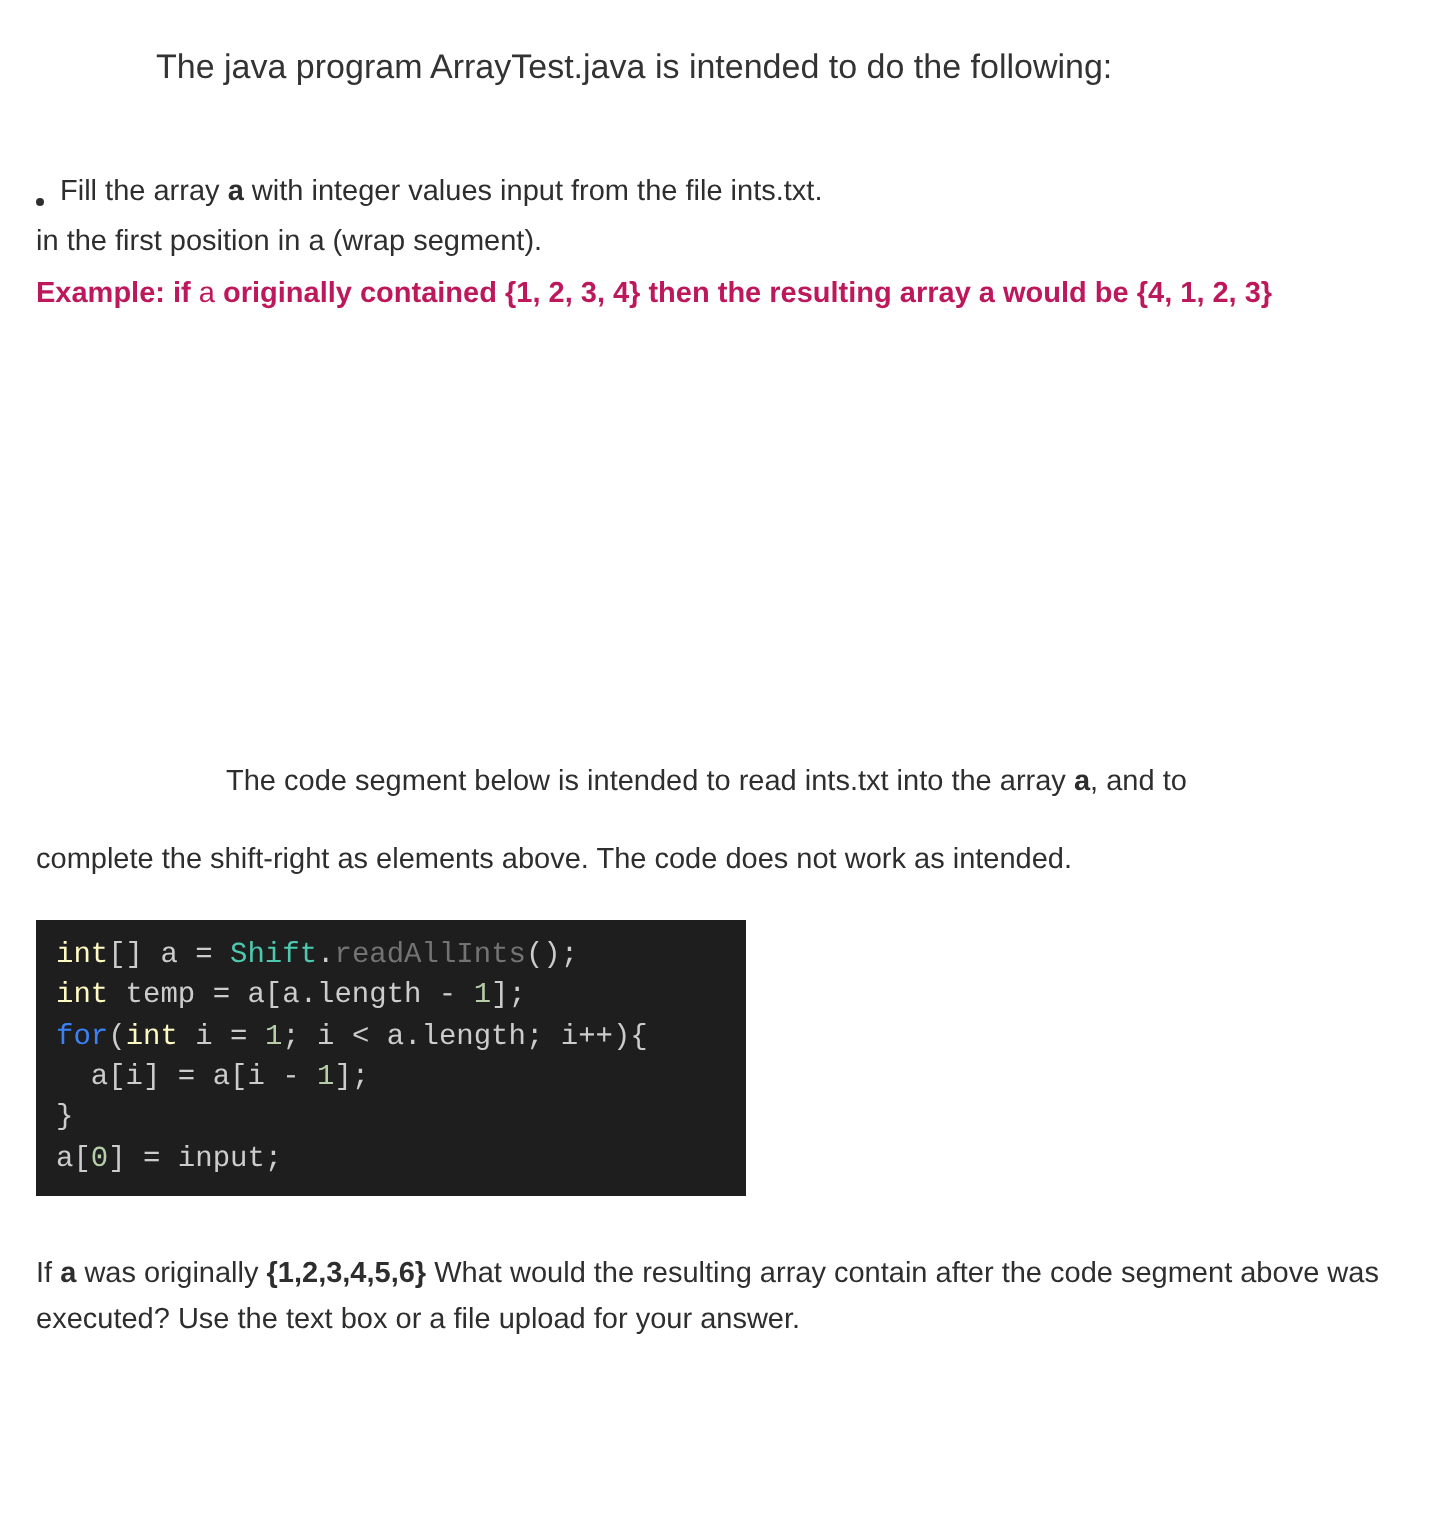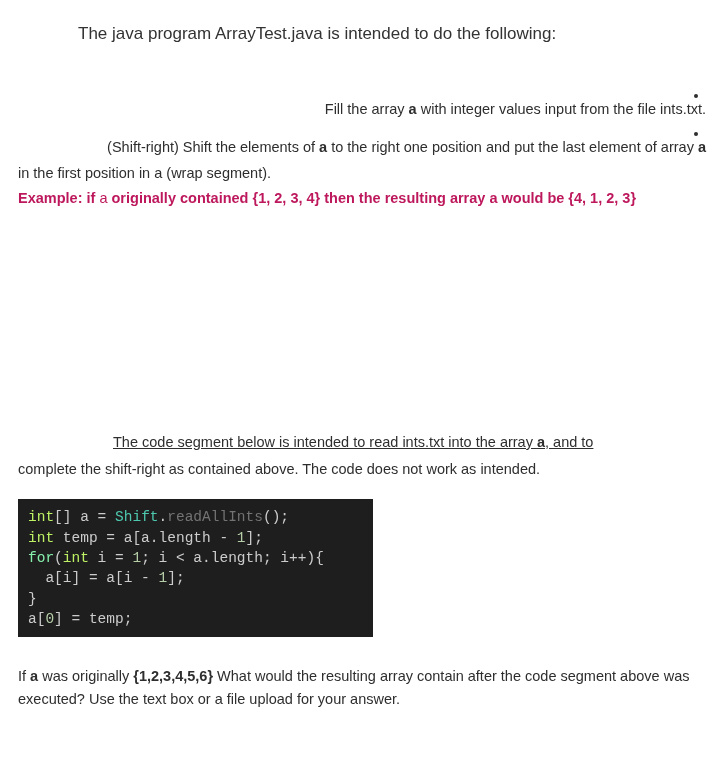--- a/index.html
+++ b/index.html
@@ -21,23 +21,22 @@
       color: #333;
       margin-left: 60px;
       margin-bottom: 38px;
       font-weight: 400;
     }
     .bullets {
       margin-bottom: 6px;
     }
     .bullet-line {
       display: flex;
-      align-items: flex-end;
+      align-items: center;
       margin-bottom: 2px;
-      flex-direction: column;
     }
     .bullet-dot {
       display: inline-block;
       width: 4px;
       height: 4px;
       background: #2e2e2e;
       border-radius: 50%;
       margin-top: 9px;
       margin-right: 8px;
       flex-shrink: 0;
@@ -60,79 +59,72 @@
       font-weight: 700;
     }
     .spacer {
       height: 215px;
     }
     .intro2 {
       margin-bottom: 18px;
     }
     .intro2-line1 {
       margin-left: 95px;
-      margin-bottom: 4px;
-      text-decoration: underline;
+      margin-bottom: 16px;
     }
     .code-block {
       background: #1e1e1e;
       width: 355px;
       padding: 8px 10px;
       font-family: Consolas, "Courier New", monospace;
       font-size: 14.5px;
       line-height: 1.4;
       white-space: pre;
       color: #d4d4d4;
       margin-bottom: 28px;
     }
-    .kw { color: #86efac; }
-    .typ { color: #bef264; }
+    .kw { color: #3b82f6; }
+    .typ { color: #fef9c3; }
     .cls { color: #4ec9b0; }
     .mth { color: #737373; }
     .num { color: #b5cea8; }
     .pln { color: #cccccc; }
     .question {
       color: #2e2e2e;
     }
   </style>
 </head>
 <body>
 
 <div class="title">The java program ArrayTest.java is intended to do the following:</div>
 
 <div class="bullets">
   <div class="bullet-line">
     <span class="bullet-dot"></span>
     <span class="bullet-text">
       <span>Fill the array </span><span class="b">a</span><span> with integer values input from the file ints.txt.</span>
     </span>
   </div>
-  <div class="bullet-line">
-    <span class="bullet-dot"></span>
-    <span class="bullet-text">
-      <span>(Shift-right) Shift the elements of </span><span class="b">a</span><span> to the right one position and put the last element of array </span><span class="b">a</span>
-    </span>
-  </div>
   <div class="wrap-line">in the first position in a (wrap segment).</div>
   <div class="example-line">
     <span>Example: if </span><span class="normal">a</span><span> originally contained {1, 2, 3, 4} then the resulting array a would be {4, 1, 2, 3}</span>
   </div>
 </div>
 
 <div class="spacer"></div>
 
 <div class="intro2">
   <div class="intro2-line1">
     <span>The code segment below is intended to read ints.txt into the array </span><span class="b">a</span><span>, and to</span>
   </div>
-  <div>complete the shift-right as contained above. The code does not work as intended.</div>
+  <div>complete the shift-right as elements above. The code does not work as intended.</div>
 </div>
 
 <div class="code-block"><span class="typ">int</span><span class="pln">[] a = </span><span class="cls">Shift</span><span class="pln">.</span><span class="mth">readAllInts</span><span class="pln">();</span>
 <span class="typ">int</span><span class="pln"> temp = a[a.length - </span><span class="num">1</span><span class="pln">];</span>
 <span class="kw">for</span><span class="pln">(</span><span class="typ">int</span><span class="pln"> i = </span><span class="num">1</span><span class="pln">; i &lt; a.length; i++){</span>
 <span class="pln">  a[i] = a[i - </span><span class="num">1</span><span class="pln">];</span>
 <span class="pln">}</span>
-<span class="pln">a[</span><span class="num">0</span><span class="pln">] = temp;</span></div>
+<span class="pln">a[</span><span class="num">0</span><span class="pln">] = input;</span></div>
 
 <div class="question">
   <span>If </span><span class="b">a</span><span> was originally </span><span class="b">{1,2,3,4,5,6}</span><span> What would the resulting array contain after the code segment above was executed? Use the text box or a file upload for your answer.</span>
 </div>
 
 </body></html>

